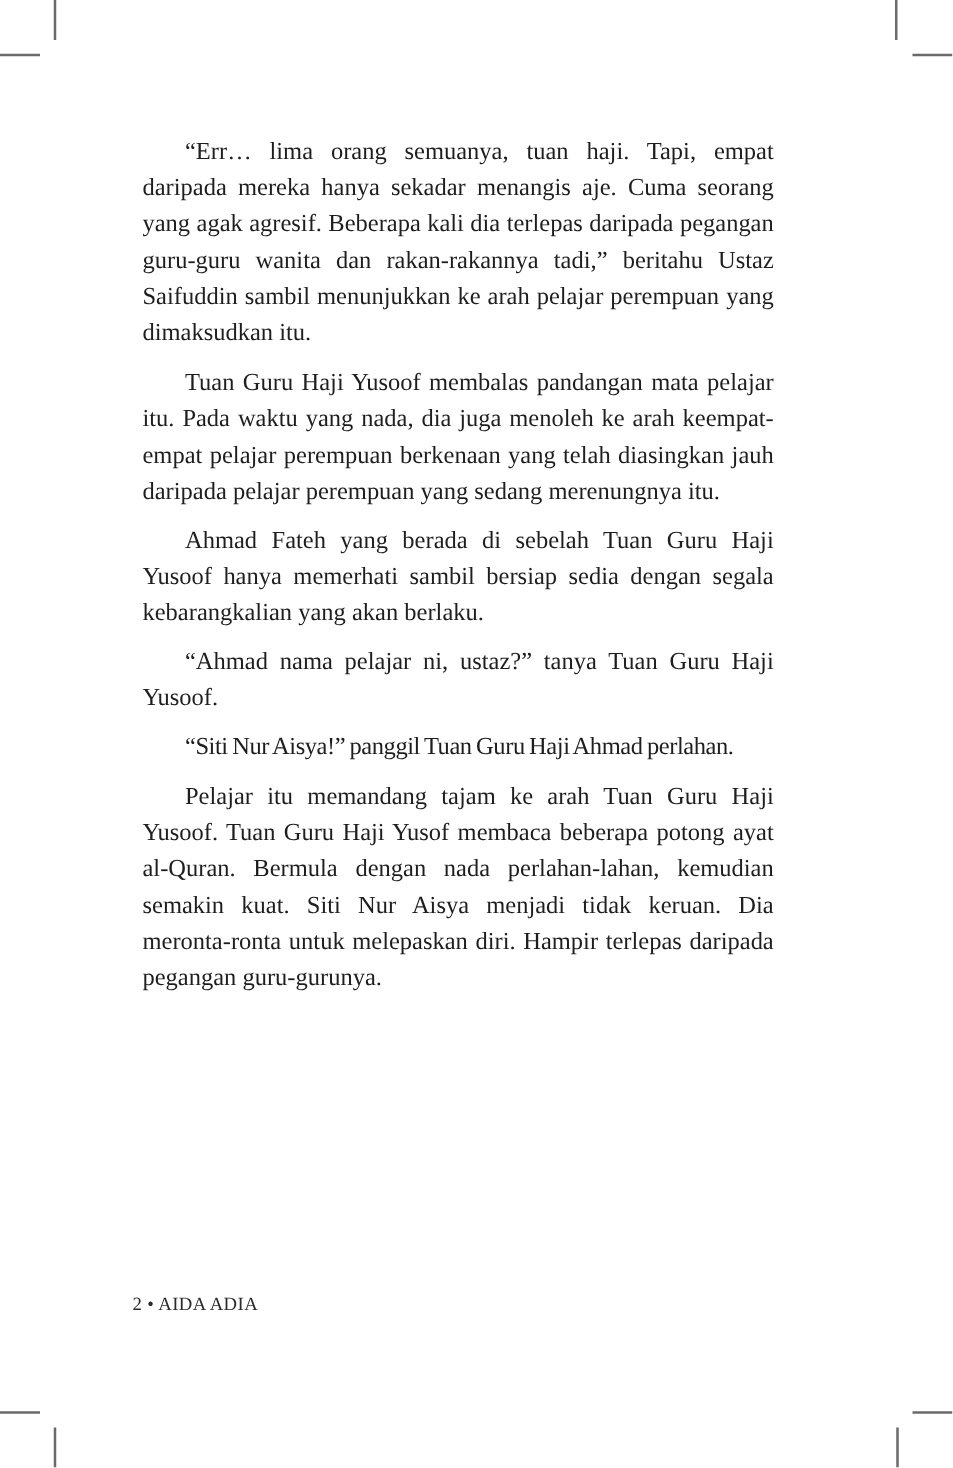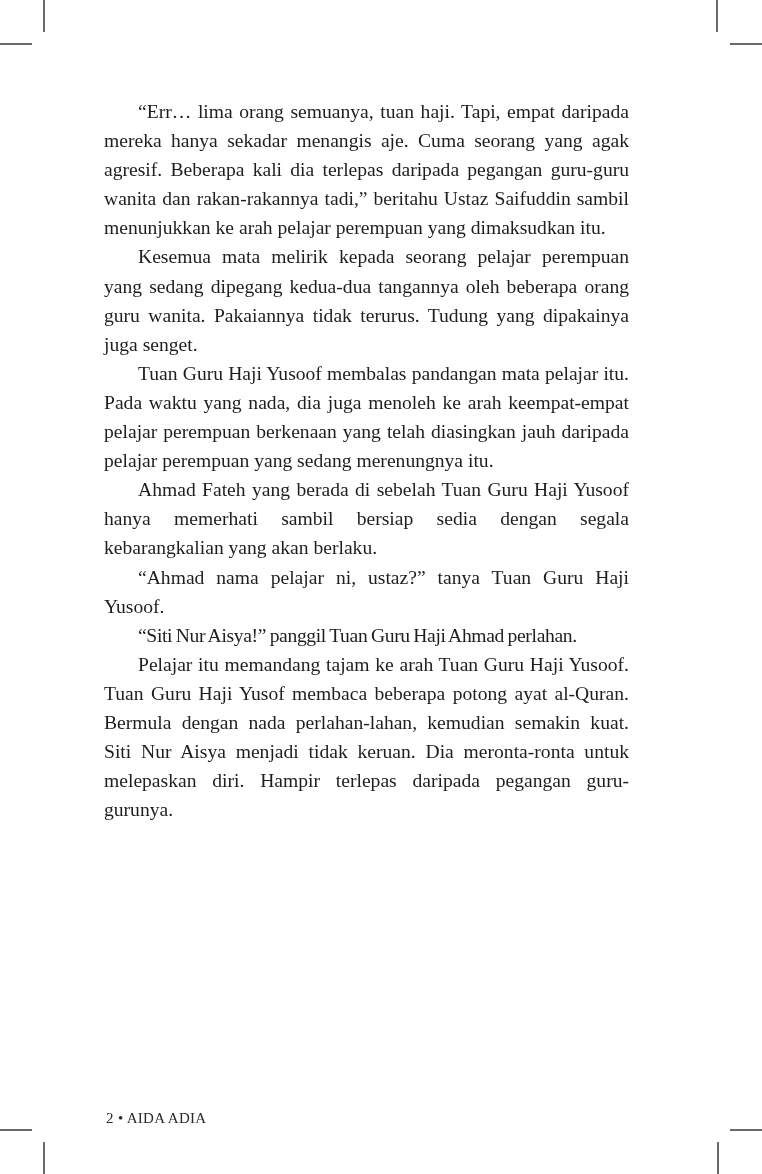--- a/index.html
+++ b/index.html
@@ -9,50 +9,49 @@
     position: absolute;
     left: 104px;
     top: 97px;
     width: 525px;
     font-family: "Liberation Serif", "DejaVu Serif", serif;
     font-size: 19.6px;
     line-height: 29.1px;
     color: #1e1e1e;
   }
   .para {
-    margin: 0;
+    margin: 10px;
     text-align: justify;
     text-indent: 34px;
     hyphens: none;
   }
   .footer {
     position: absolute;
     left: 106px;
-    top: 1110px;
+    top: 1036px;
     font-family: "Liberation Serif", "DejaVu Serif", serif;
     font-size: 15px;
     color: #2a2a2a;
     letter-spacing: 0.3px;
   }
 </style>
 </head>
 <body>
 
 <div class="mark" style="left:43px; top:0; width:2px; height:32px;"></div>
 <div class="mark" style="left:0; top:43px; width:32px; height:2px;"></div>
 <div class="mark" style="left:716px; top:0; width:2px; height:32px;"></div>
 <div class="mark" style="left:730px; top:43px; width:32px; height:2px;"></div>
 <div class="mark" style="left:0; top:1129px; width:32px; height:2px;"></div>
 <div class="mark" style="left:43px; top:1142px; width:2px; height:32px;"></div>
 <div class="mark" style="left:730px; top:1129px; width:32px; height:2px;"></div>
 <div class="mark" style="left:717px; top:1142px; width:2px; height:32px;"></div>
 
 <div class="text-block">
   <p class="para">“Err… lima orang semuanya, tuan haji. Tapi, empat daripada mereka hanya sekadar menangis aje. Cuma seorang yang agak agresif. Beberapa kali dia terlepas daripada pegangan guru-guru wanita dan rakan-rakannya tadi,” beritahu Ustaz Saifuddin sambil menunjukkan ke arah pelajar perempuan yang dimaksudkan itu.</p>
-  <p class="para">Kesemua mata melirik kepada seorang pelajar perempuan yang sedang dipegang kedua-dua tangannya oleh beberapa orang guru wanita. Pakaiannya tidak terurus. Tudung yang dipakainya juga senget.</p>
   <p class="para">Tuan Guru Haji Yusoof membalas pandangan mata pelajar itu. Pada waktu yang nada, dia juga menoleh ke arah keempat-empat pelajar perempuan berkenaan yang telah diasingkan jauh daripada pelajar perempuan yang sedang merenungnya itu.</p>
   <p class="para">Ahmad Fateh yang berada di sebelah Tuan Guru Haji Yusoof hanya memerhati sambil bersiap sedia dengan segala kebarangkalian yang akan berlaku.</p>
   <p class="para">“Ahmad nama pelajar ni, ustaz?” tanya Tuan Guru Haji Yusoof.</p>
   <p class="para" style="letter-spacing:-0.35px; word-spacing:-1px;">“Siti Nur Aisya!” panggil Tuan Guru Haji Ahmad perlahan.</p>
   <p class="para">Pelajar itu memandang tajam ke arah Tuan Guru Haji Yusoof. Tuan Guru Haji Yusof membaca beberapa potong ayat al-Quran. Bermula dengan nada perlahan-lahan, kemudian semakin kuat.  Siti Nur Aisya menjadi tidak keruan. Dia meronta-ronta untuk melepaskan diri. Hampir terlepas daripada pegangan guru-gurunya.</p>
 </div>
 
 <div class="footer">
   <span>2</span>
   <span>•</span>

